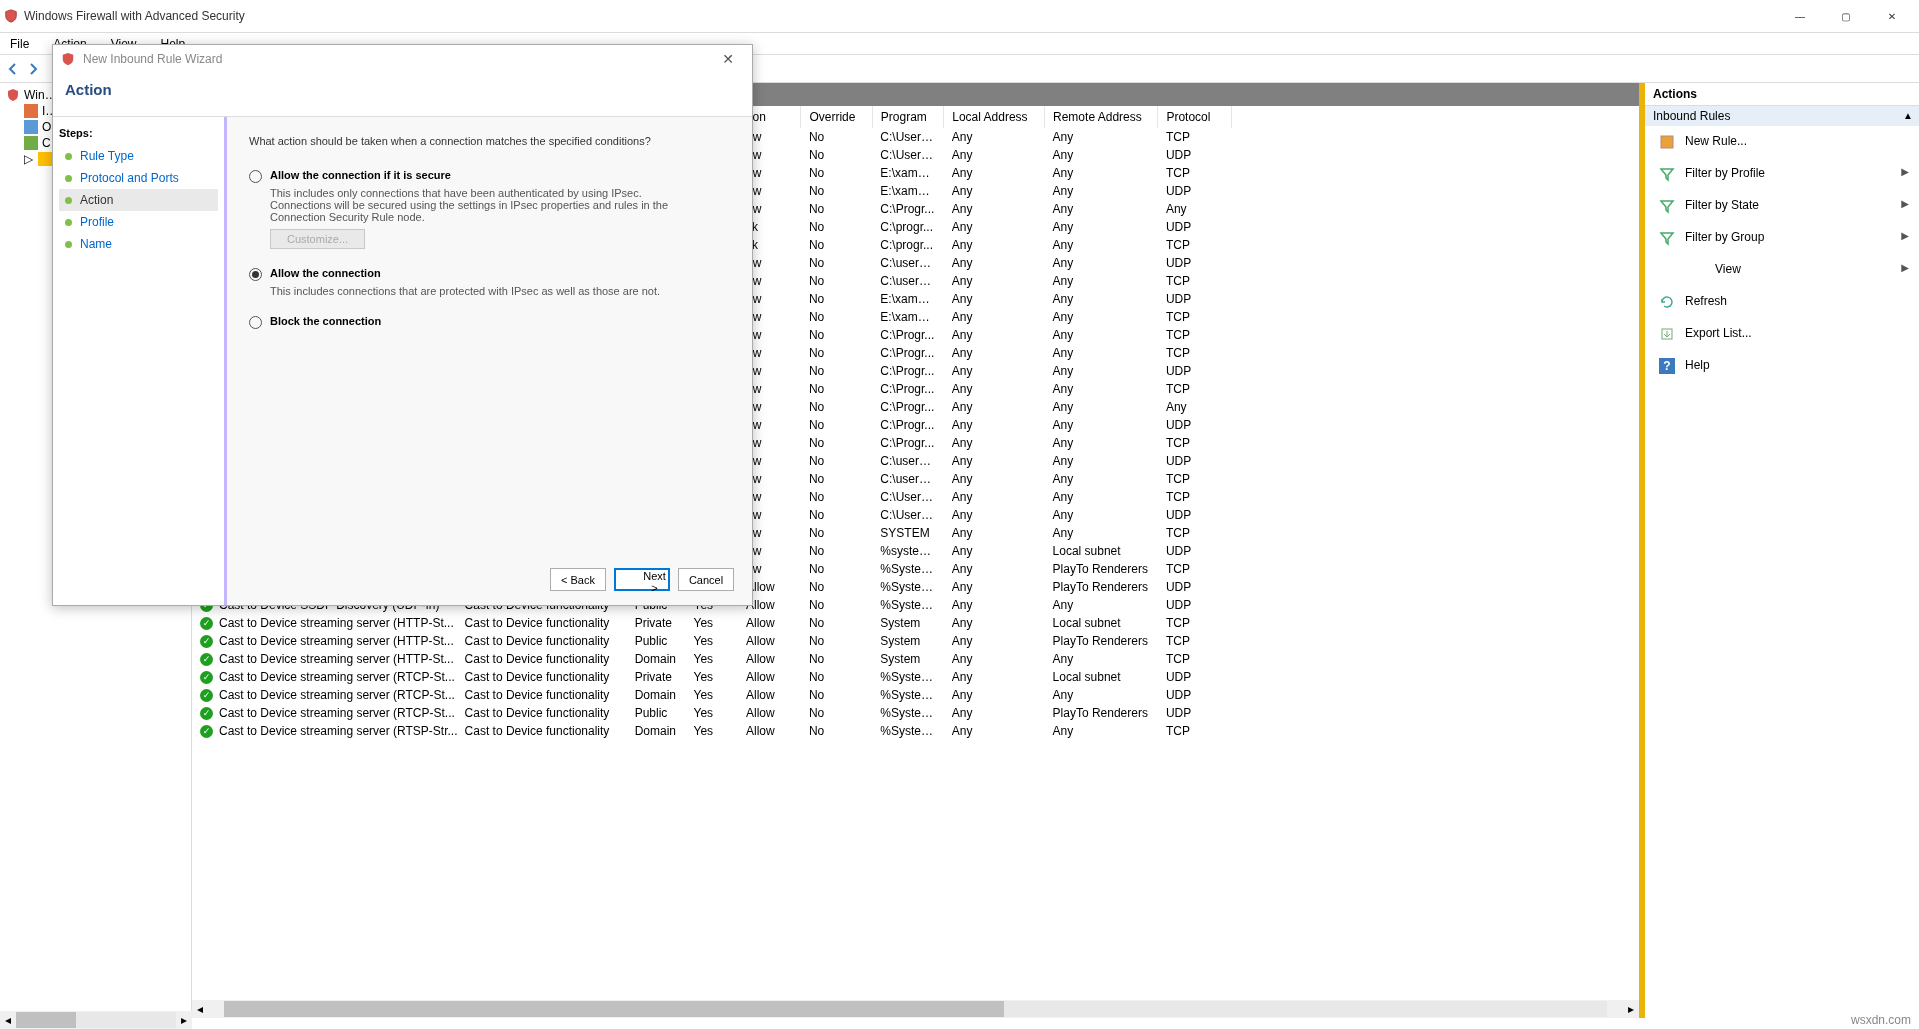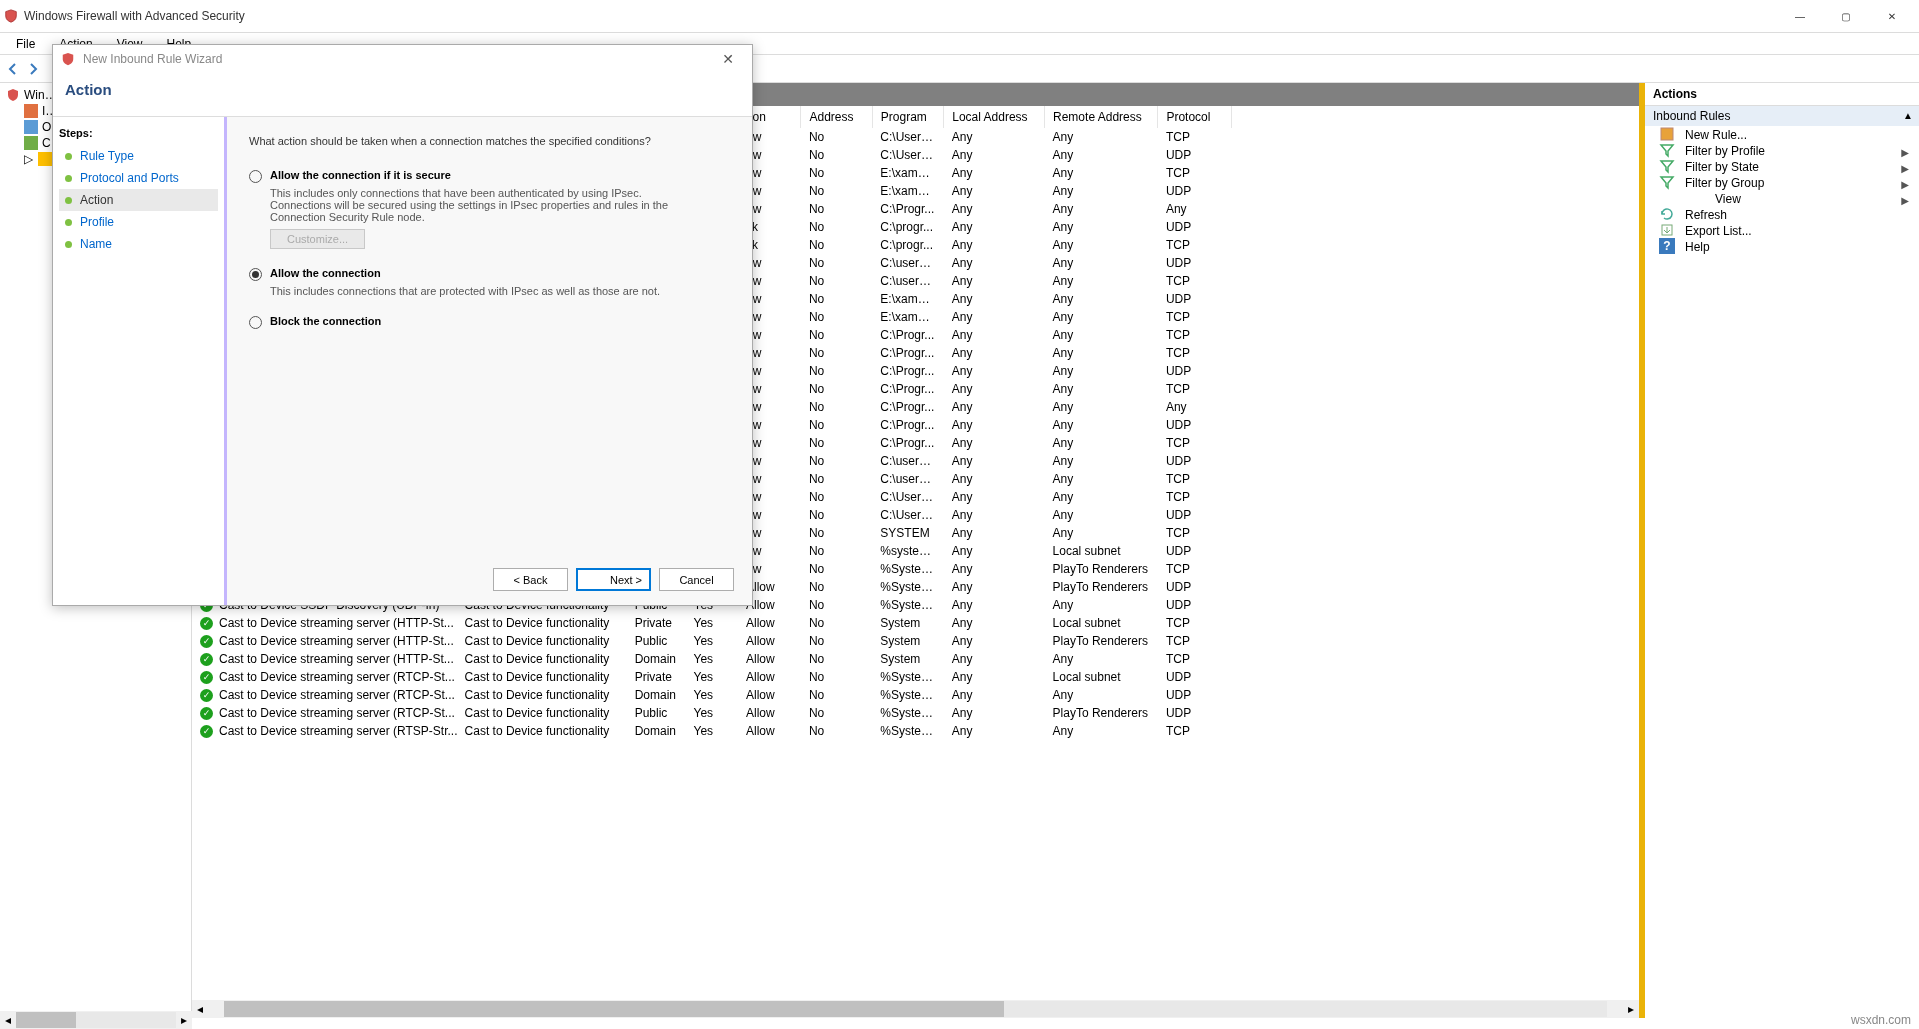--- a/index.html
+++ b/index.html
@@ -6,21 +6,21 @@
   body { width: 1919px; height: 1029px; background: #fff; overflow: hidden; position: relative; }
 
   
   .title-bar { height: 22px; display: flex; align-items: center; border-bottom: 1px solid #dcdcdc; padding: 16px 4px; }
   .title-bar .shield { width:14px; height:14px; margin-right:6px; display:inline-block; }
   .title-bar .title { color:#333; font-size:12px; }
   .win-controls { margin-left:auto; display:flex; }
   .win-controls div { width:46px; height:22px; display:flex; align-items:center; justify-content:center; color:#333; font-size:10px; }
 
   
-  .menu-bar { height:22px; display:flex; align-items:center; padding:0 6px; border-bottom:1px solid #dcdcdc; gap:4px; }
+  .menu-bar { height:22px; display:flex; align-items:center; padding:0 0; border-bottom:1px solid #dcdcdc; gap:4px; }
   .menu-bar span { padding:2px 10px; }
 
   
   .toolbar { height:28px; border-bottom:1px solid #dcdcdc; display:flex; align-items:center; padding:0 4px; gap:2px; }
   .toolbar .arrow { width:18px; height:18px; display:flex; align-items:center; justify-content:center; }
 
   
   .main { display:flex; height: calc(100% - 72px - 22px); position:relative; }
 
   
@@ -39,21 +39,21 @@
   .check { width:13px; height:13px; border-radius:50%; background:#1da01d; display:inline-flex; align-items:center; justify-content:center; color:#fff; font-size:9px; flex-shrink:0; }
   .hscroll { height:18px; background:#f0f0f0; display:flex; align-items:center; }
   .hscroll-track { flex:1; height:16px; background:#e8e8e8; position:relative; margin:0 16px; }
   .hscroll-thumb { position:absolute; height:16px; background:#c0c0c0; }
 
   
   .actions { width:280px; border-left:6px solid #eab308; }
   .actions-header { padding:4px 8px; font-weight:bold; border-bottom:1px solid #dcdcdc; }
   .actions-sub { background:#e6eef7; padding:3px 8px; font-size:12px; position:relative; }
   .actions-sub .up { position:absolute; right:6px; top:4px; font-size:10px; }
-  .action-item { display:flex; align-items:flex-end; gap:10px; padding:0 14px; cursor:default; position:relative; }
+  .action-item { display:flex; align-items:flex-start; gap:10px; padding:8px 14px; cursor:default; position:relative; }
   .action-item .arrow-r { position:absolute; right:10px; font-size:10px; color:#555; }
   .action-item .ico { width:16px; height:16px; display:flex; align-items:center; justify-content:center; }
   .indent-view { padding-left:44px; }
 
   
   .dialog { position:absolute; left:52px; top:44px; width:701px; height:562px; background:#fff; border:1px solid #aaa; box-shadow:0 2px 12px rgba(0,0,0,0.25); display:flex; flex-direction:column; }
   .dlg-title { height:28px; display:flex; align-items:center; padding:0 8px; background:#fff; }
   .dlg-title .shield { width:14px; height:14px; margin-right:8px; }
   .dlg-title .close { margin-left:auto; width:32px; text-align:center; color:#555; font-size:14px; }
   .dlg-body { flex:1; display:flex; flex-direction:column; background:#fff; }
@@ -71,21 +71,21 @@
   .dlg-content { flex:1; padding:18px 22px 12px 22px; background:#f8f8f8; position:relative; }
   .dlg-content .prompt { font-size:11px; color:#333; margin-bottom:22px; }
   .radio-block { margin-bottom:18px; }
   .radio-row { display:flex; align-items:flex-start; gap:8px; }
   .radio-row .r { width:13px; height:13px; border:1px solid #555; border-radius:50%; margin-top:1px; display:flex; align-items:center; justify-content:center; }
   .radio-row .r.sel::after { content:""; width:7px; height:7px; background:#333; border-radius:50%; }
   .radio-row .lbl { font-weight:bold; font-size:11px; }
   .radio-desc { font-size:11px; color:#555; margin:4px 0 0 21px; max-width:430px; }
   .customize { margin:6px 0 0 21px; padding:3px 16px; background:#e9e9e9; border:1px solid #c8c8c8; color:#aaa; font-size:11px; }
   .dlg-buttons { position:absolute; right:18px; bottom:14px; display:flex; gap:8px; }
-  .dlg-buttons button { width:75px; height:23px; background:#fff; border:1px solid #adadad; font-size:11px; }
+  .dlg-buttons button { width:56px; height:23px; background:#fff; border:1px solid #adadad; font-size:11px; }
   .dlg-buttons button.primary { border:2px solid #0078d7;padding-left:25px; }
 
   .footer { position:absolute; bottom:2px; right:8px; font-size:12px; color:#888; }
 
   
   svg { display:block; }
 </style>
 </head>
 <body>
 
@@ -185,21 +185,21 @@
           <col style="width:108px">
             <col style="width:70px">
         </colgroup>
         <thead>
             <tr id="header-row">
               <th></th>
               <th></th>
               <th></th>
               <th></th>
               <th>tion</th>
-              <th>Address</th>
+              <th>Override</th>
               <th>Program</th>
               <th>Local Address</th>
               <th>Remote Address</th>
               <th>Protocol</th>
             </tr>
           </thead>
         <tbody id="rows-body">
             <tr class="datarow">
               <td></td>
               <td></td>

